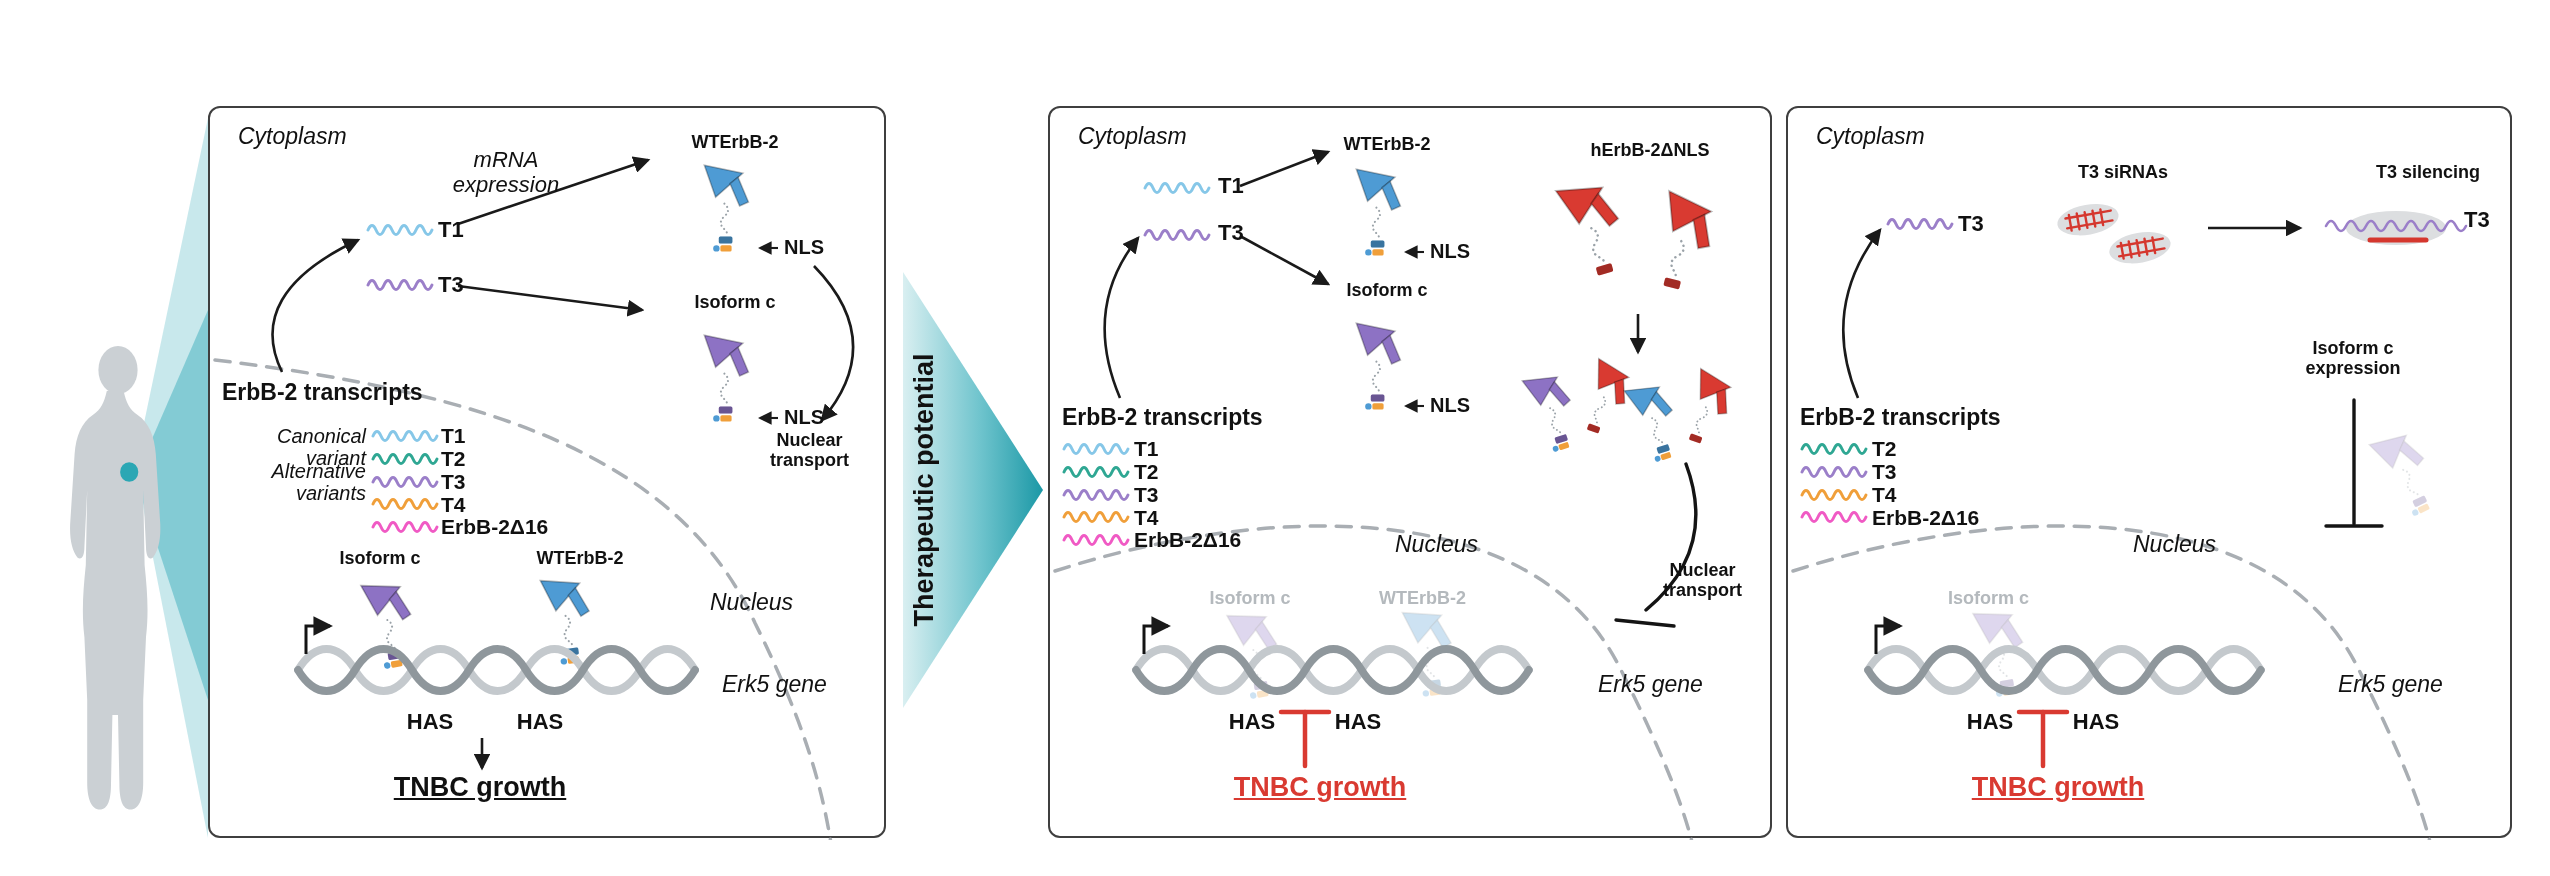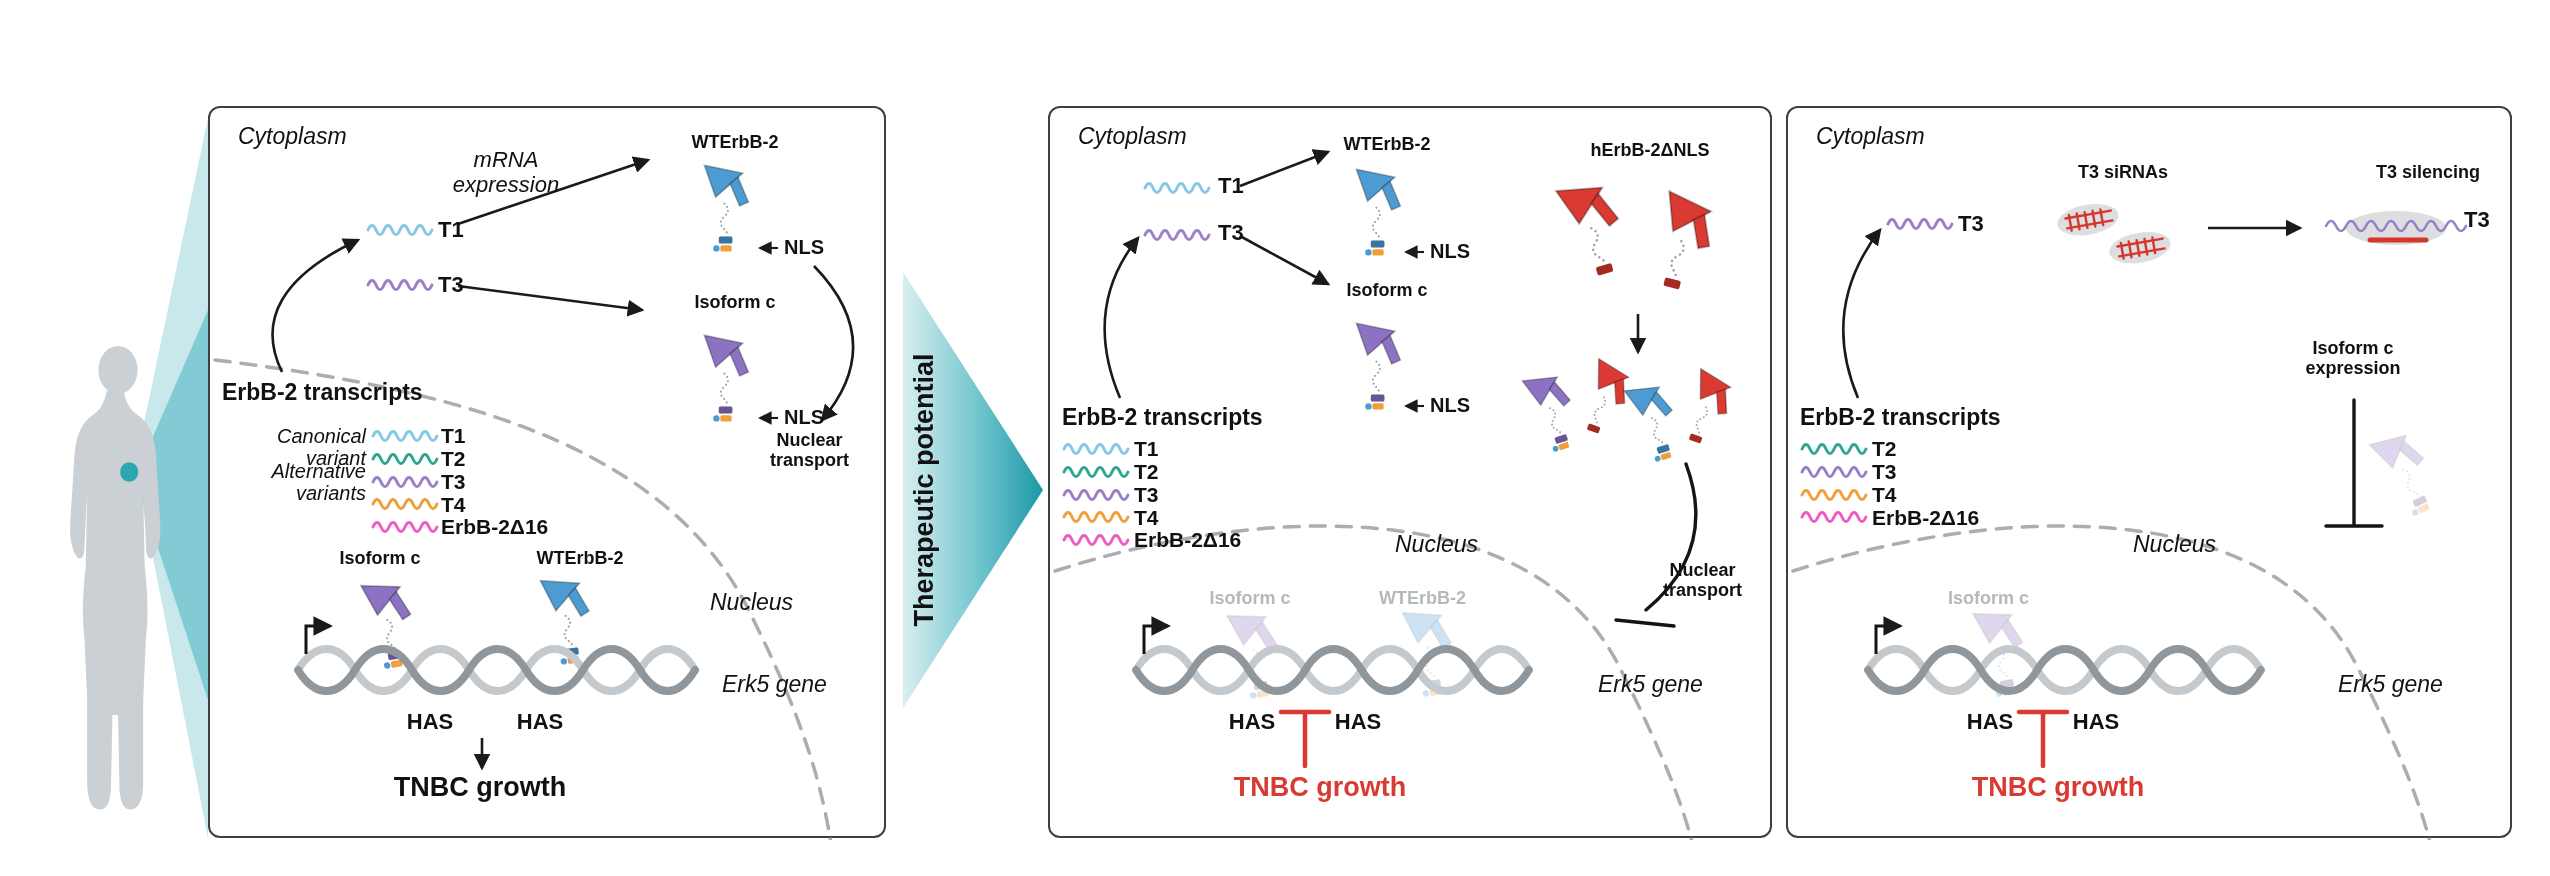--- a/index.html
+++ b/index.html
@@ -5,21 +5,21 @@
   html,body{margin:0;padding:0;background:#ffffff;}
   .canvas{position:relative;width:2550px;height:876px;background:#fff;overflow:hidden;
           font-family:"Liberation Sans","DejaVu Sans",sans-serif;color:#111;}
   .abs{position:absolute;}
   .lbl{position:absolute;line-height:1.12;white-space:nowrap;}
   .b{font-weight:bold;}
   .i{font-style:italic;}
   .ctr{text-align:center;white-space:normal;}
   .rt{text-align:right;white-space:normal;}
   .s20{font-size:20px;} .s21{font-size:21px;} .s22{font-size:22px;}
-  .s23{font-size:23px;} .s24{font-size:18px;} .s27{font-size:27px;}
+  .s23{font-size:23px;} .s24{font-size:18px;} .s27{font-size:27px;text-decoration:underline;}
   .gray{color:var(--gray);}
   .redtxt{color:var(--red);}
   .panel{position:absolute;top:106px;height:732px;border:2.5px solid #3f3f3f;border-radius:12px;
          background:#fff;box-sizing:border-box;z-index:2;}
   .panel > svg{position:absolute;left:0;top:0;}
   .panel .lbl{z-index:3;}
   .title{position:absolute;top:54px;font-size:28px;font-weight:bold;text-align:center;z-index:2;}
   
   .arr{fill:none;stroke:#1a1a1a;stroke-width:2.6;}
   .thin{stroke-width:2.1;}

